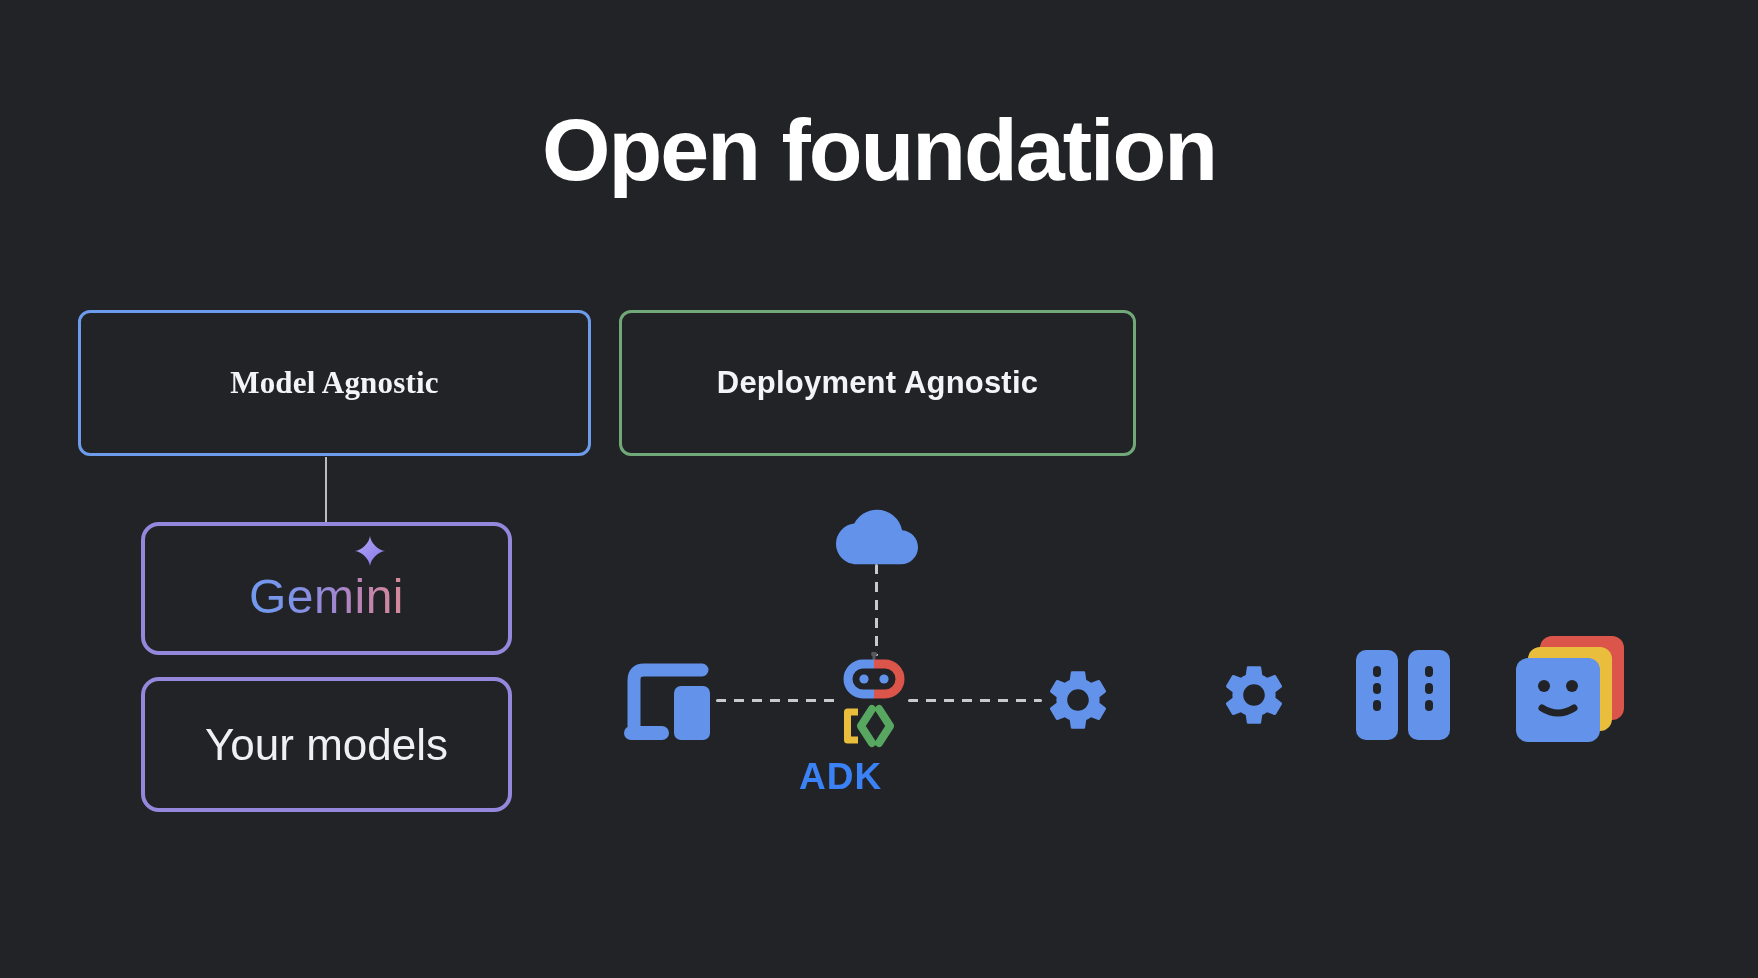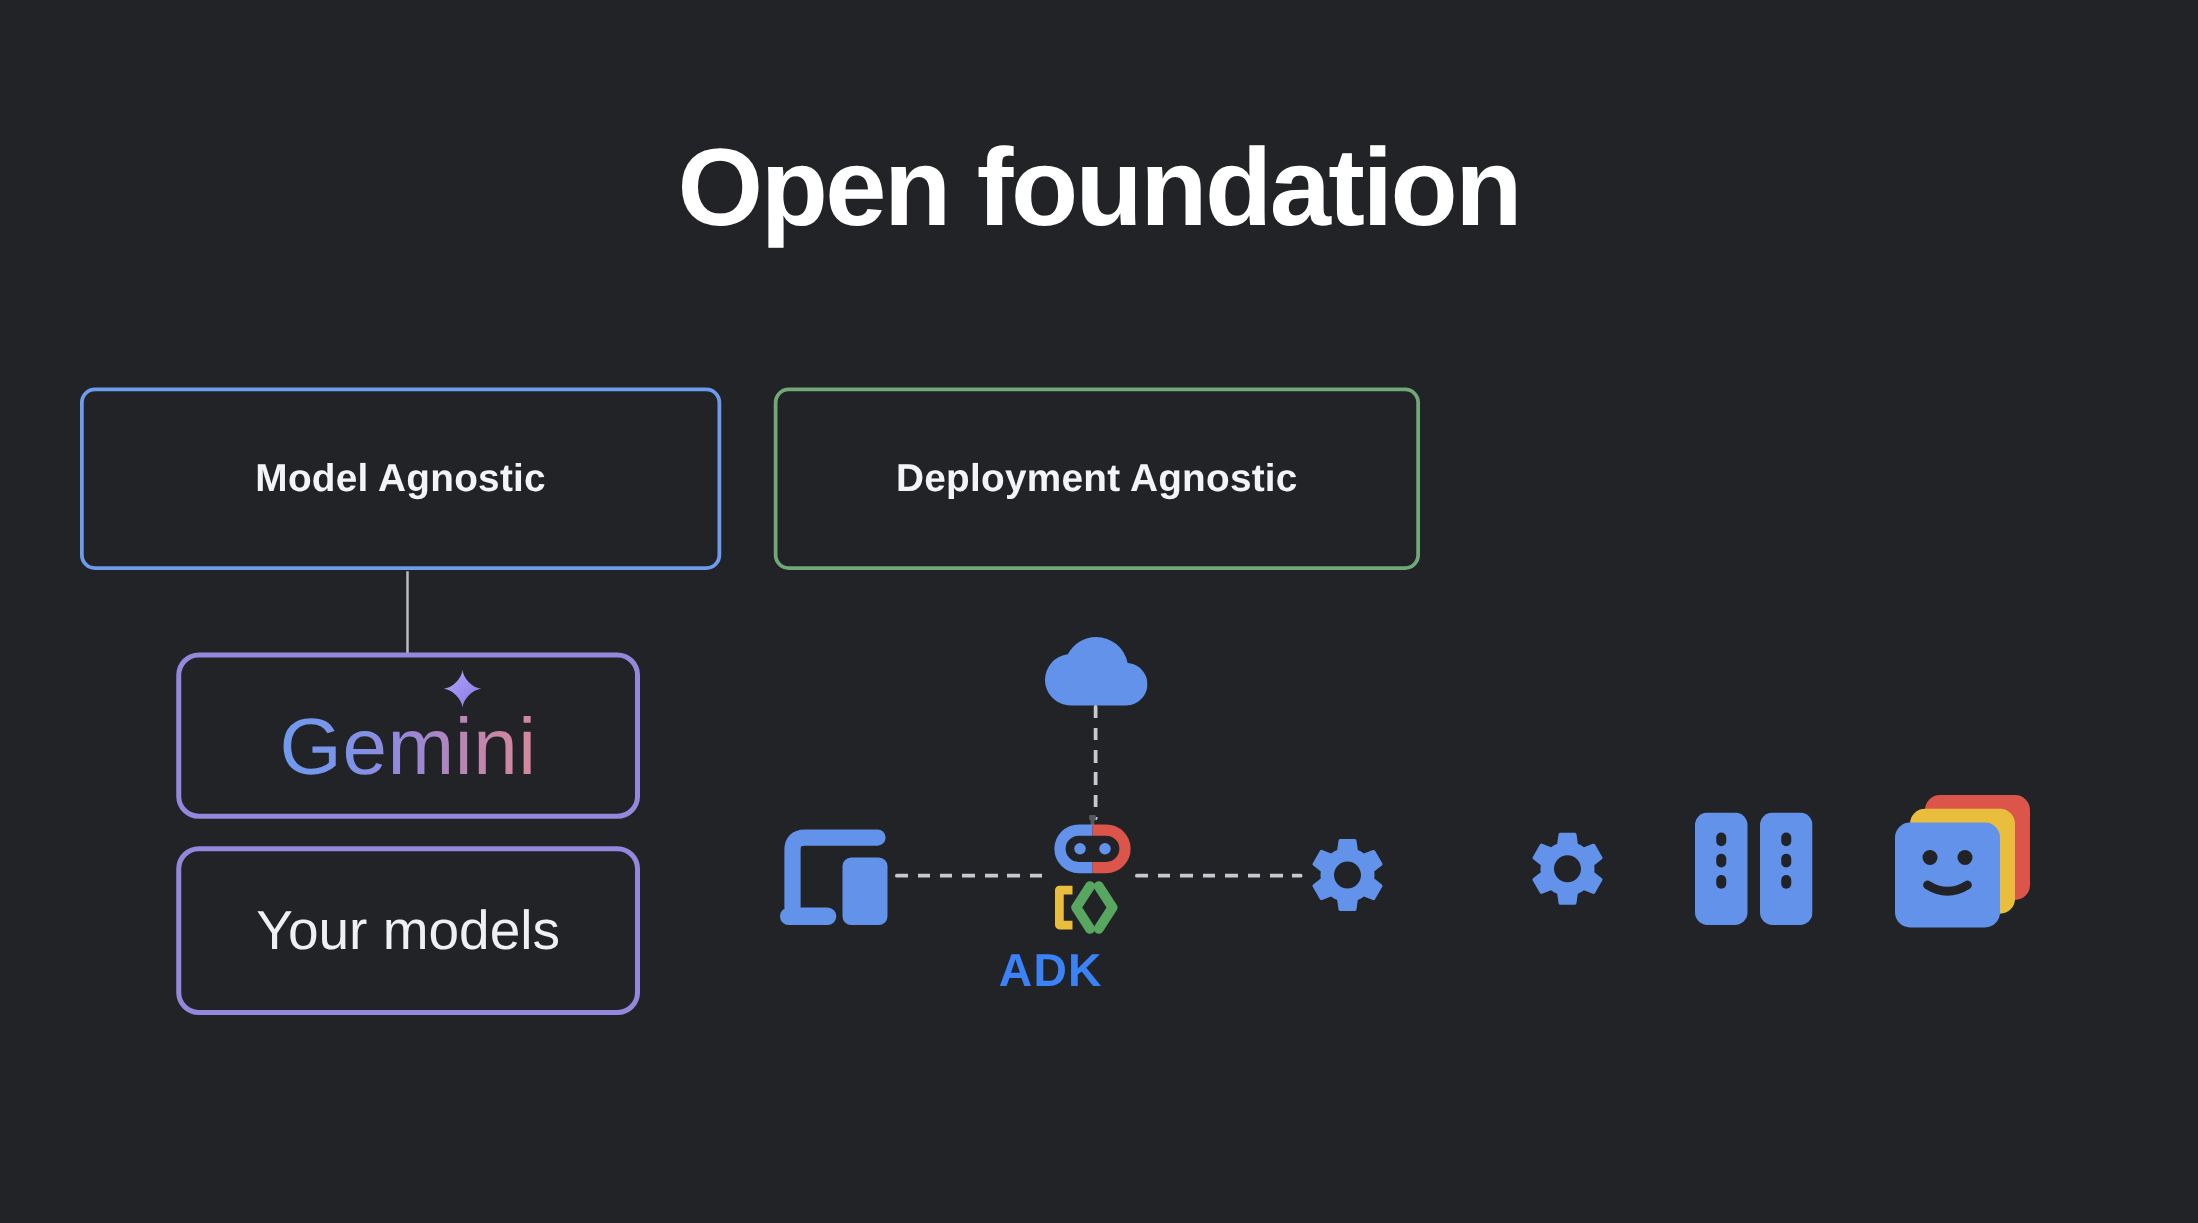--- a/index.html
+++ b/index.html
@@ -9,34 +9,34 @@
   }
   .title{
     position:absolute;top:94px;left:0;width:100%;text-align:center;
     font-size:88px;font-weight:700;letter-spacing:-2px;color:#ffffff;line-height:1;margin-top:12px;
   }
   .pillar{
     position:absolute;top:310px;height:146px;border-radius:12px;
     display:flex;align-items:center;justify-content:center;box-sizing:border-box;
   }
   .pillar-label{font-size:31px;font-weight:700;color:#f2f4f6;letter-spacing:0.2px;}
-  .pillar-blue{left:64px;width:513px;border:3px solid #6D9CEC;}
+  .pillar-blue{left:78px;width:513px;border:3px solid #6D9CEC;font-family:Liberation Serif, serif;}
   .pillar-green{left:619px;width:517px;border:3px solid #71A878;justify-content:center;}
   .pillar-yellow{left:1172px;width:518px;border:3px solid #E3BB42;}
   .connector-v{
     position:absolute;left:325px;top:457px;width:2px;height:66px;background:#b8bcc1;
   }
   .model-box{
     position:absolute;left:141px;width:371px;border:4px solid #9487DC;border-radius:18px;
     box-sizing:border-box;display:flex;align-items:center;justify-content:center;
   }
   .gemini-box{top:522px;height:133px;}
   .yourmodels-box{top:677px;height:135px;}
   .gemini-wordmark{
-    font-size:64px;font-weight:400;letter-spacing:0.5px;margin-top:16px;
+    font-size:48px;font-weight:400;letter-spacing:0.5px;margin-top:16px;
     background:linear-gradient(90deg,#6F9BEF 0%,#7E93E8 28%,#9A87D5 52%,#C184AE 76%,#D68A99 100%);
     -webkit-background-clip:text;background-clip:text;color:transparent;line-height:1;
   }
   .gemini-sparkle{position:absolute;left:210px;top:10px;width:30px;height:30px;}
   .yourmodels-label{font-size:44px;font-weight:400;color:#eef0f2;text-align:center;}
   .dash-h{
     position:absolute;height:3px;border-radius:2px;
     background:repeating-linear-gradient(to right,#c6c9ce 0 10px,transparent 10px 18px);
   }
   .dash-v{

